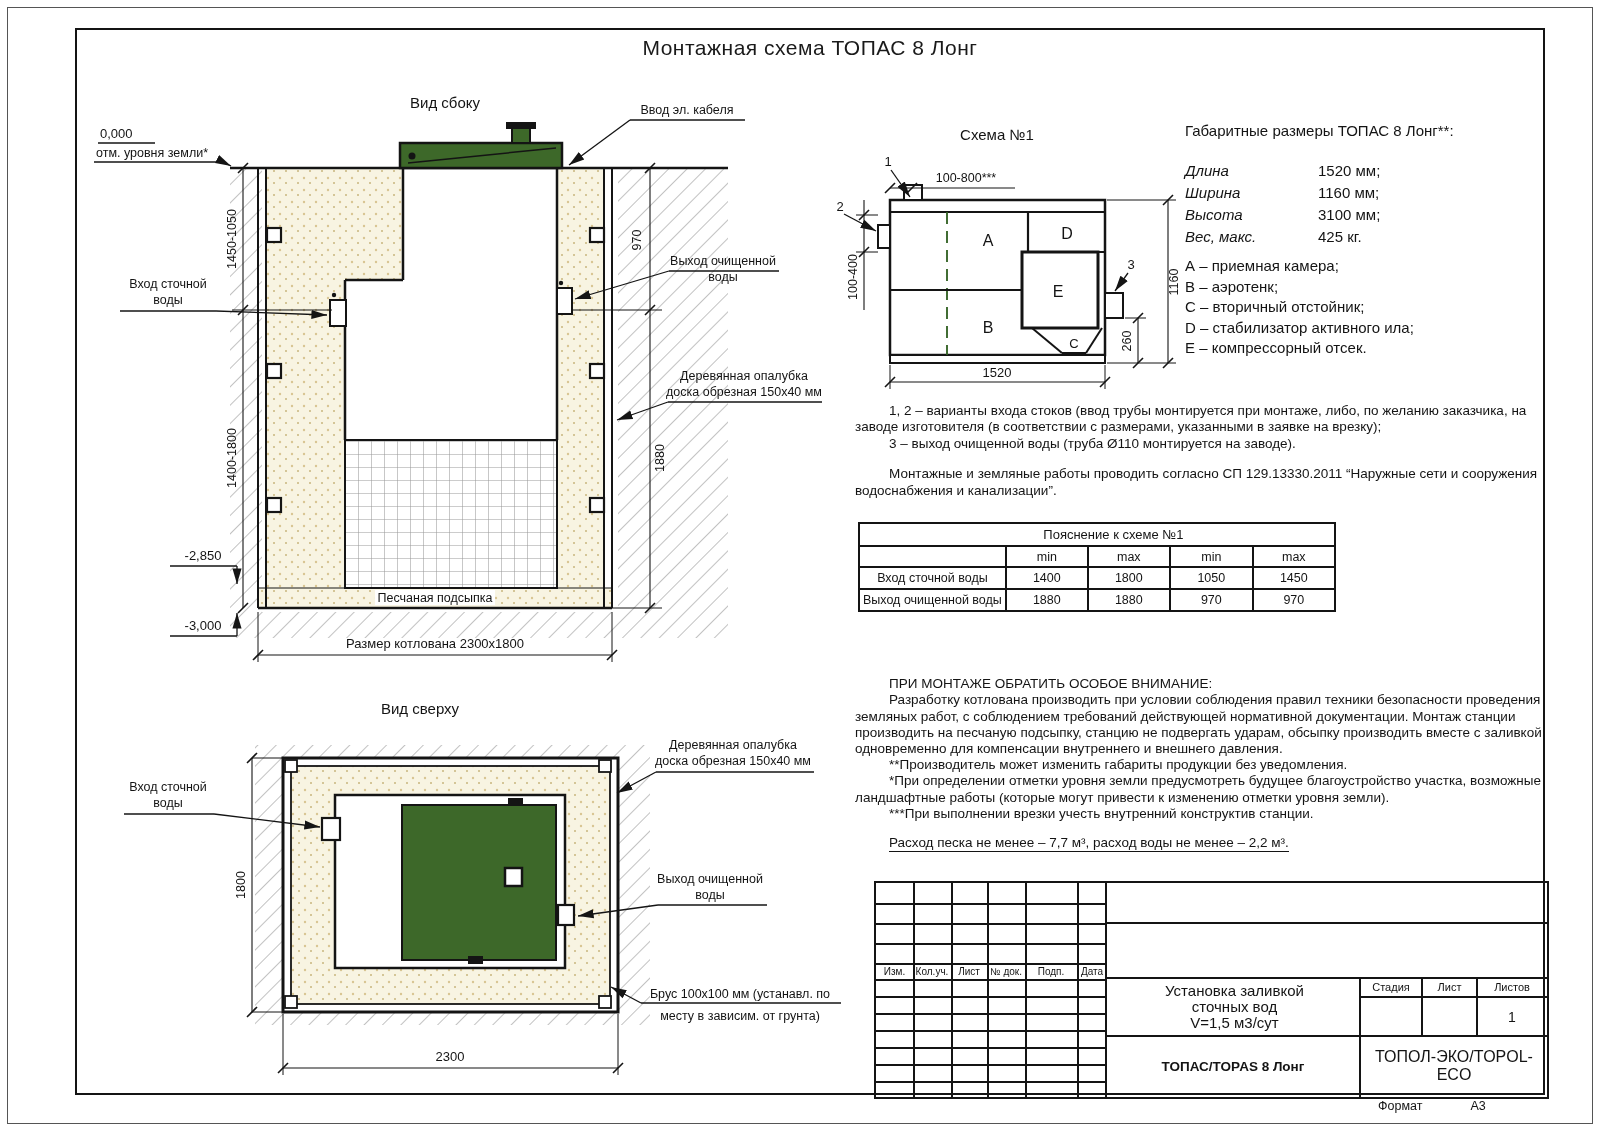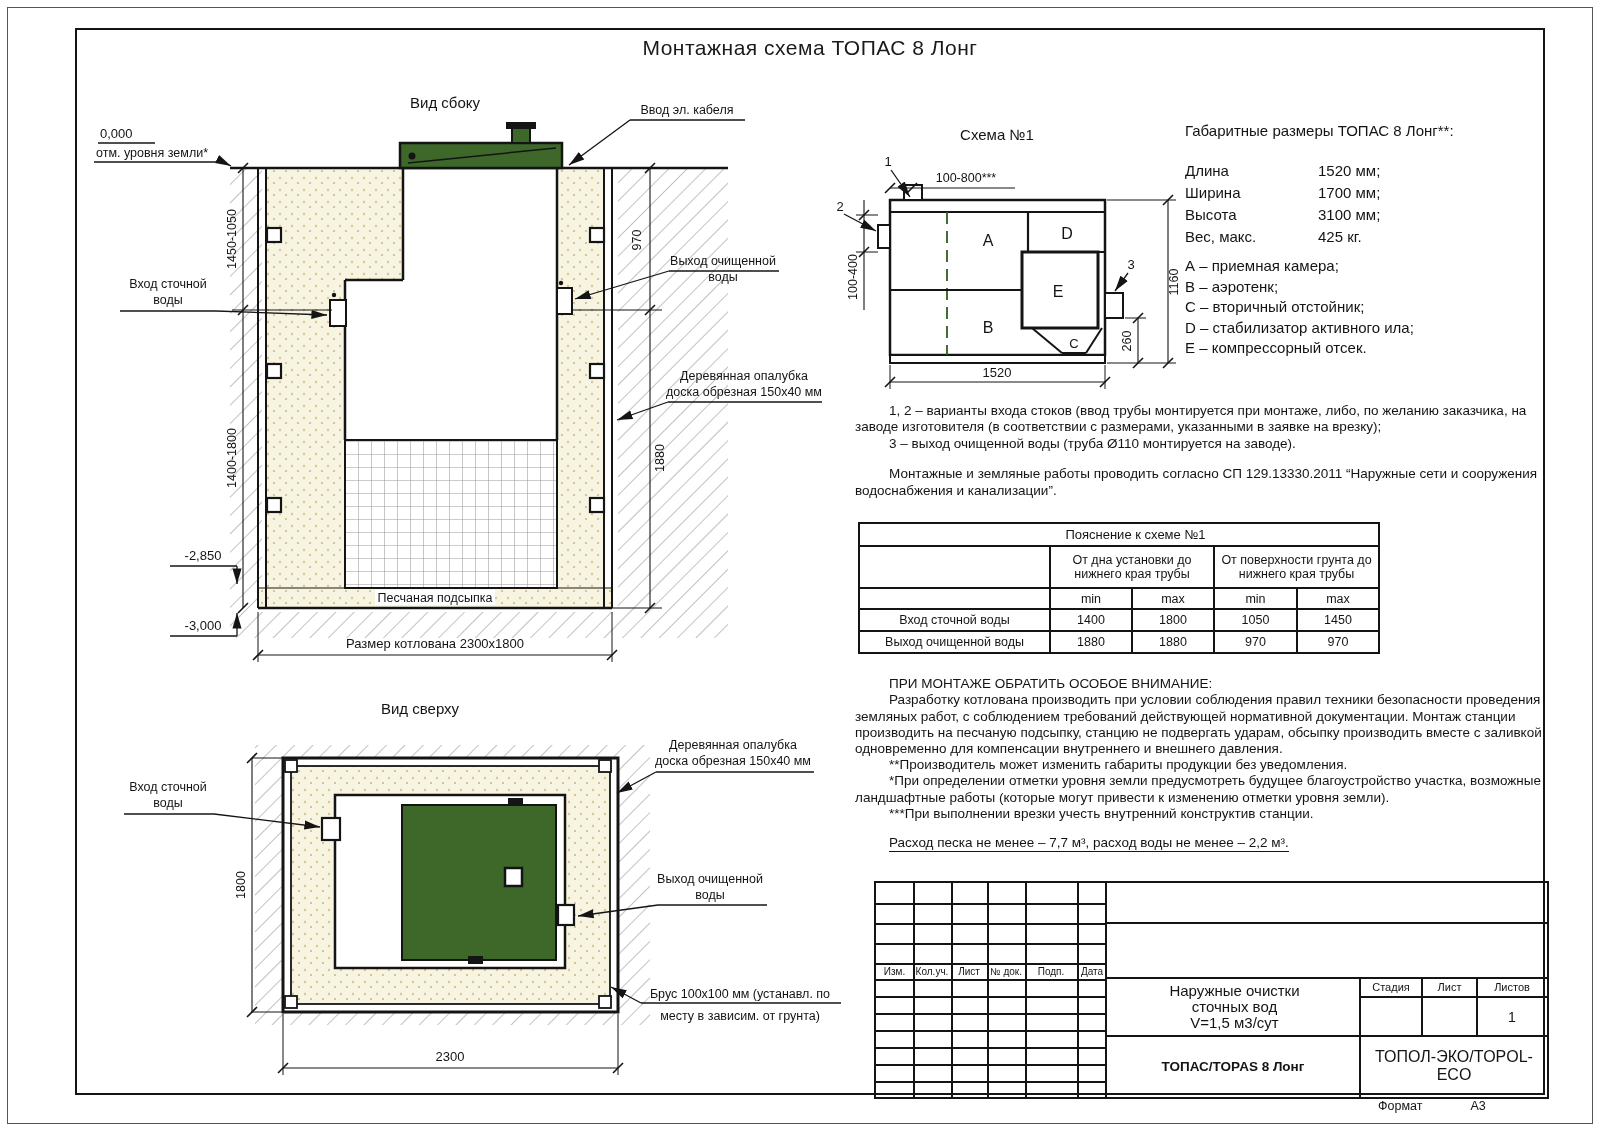--- a/index.html
+++ b/index.html
@@ -9,21 +9,21 @@
   .inner-frame{position:absolute;left:75px;top:28px;width:1470px;height:1067px;border:2px solid #141414;box-sizing:border-box;}
   .main-title{position:absolute;left:560px;top:36px;width:500px;text-align:center;
               font-size:21px;letter-spacing:0.5px;color:#1a1a1a;}
   svg{position:absolute;}
   svg text{font-family:"Liberation Sans",sans-serif;fill:#141414;}
   .t12{font-size:12.5px;} .t13{font-size:13px;} .t15{font-size:15px;} .t16{font-size:16px;}
 
   
   .specs-head{position:absolute;left:1185px;top:122px;font-size:15px;}
   .specs-rows{position:absolute;left:1185px;top:160px;font-size:15px;line-height:22px;}
-  .specs-rows .lbl{display:inline-block;width:133px;}
+  .specs-rows .lbl{display:inline-block;width:133px;font-style:italic;}
   .legend{position:absolute;left:1185px;top:256px;font-size:15px;line-height:20.5px;}
   .notes{position:absolute;left:855px;top:403px;width:697px;font-size:13.5px;line-height:16.4px;}
   .notes p{margin:0;text-indent:34px;}
   .notes p.gap{margin-top:14px;}
   .attention{position:absolute;left:855px;top:664px;width:697px;font-size:13.5px;line-height:16.3px;margin-top:12px;}
   .attention p{margin:0;text-indent:34px;}
   .footnotes{position:absolute;left:855px;top:757px;width:700px;font-size:13.5px;line-height:16.4px;}
   .footnotes p{margin:0;text-indent:34px;}
   .footnotes p.gap{margin-top:12px;}
   .uline{border-bottom:1.5px solid #141414;padding-bottom:1px;}
@@ -362,21 +362,21 @@
     <g stroke="#141414" stroke-width="1.6">
       <line x1="55" y1="267" x2="65" y2="257"></line>
         <line x1="270" y1="267" x2="280" y2="257"></line>
     </g>
     <text class="t13" x="167" y="257" text-anchor="middle">1520</text>
   </svg>
 
   <div class="specs-head">Габаритные размеры ТОПАС 8 Лонг**:</div>
   <div class="specs-rows">
     <div><span class="lbl">Длина</span><span>1520 мм;</span></div>
-    <div><span class="lbl">Ширина</span><span>1700 мм;</span></div>
+    <div><span class="lbl">Ширина</span><span>1160 мм;</span></div>
     <div><span class="lbl">Высота</span><span>3100 мм;</span></div>
     <div><span class="lbl">Вес, макс.</span><span>425 кг.</span></div>
   </div>
   <div class="legend">
     <div>А – приемная камера;</div>
     <div>В – аэротенк;</div>
     <div>С – вторичный отстойник;</div>
     <div>D – стабилизатор активного ила;</div>
     <div>Е – компрессорный отсек.</div>
   </div>
@@ -385,25 +385,20 @@
     <p>1, 2 – варианты входа  стоков (ввод трубы монтируется при монтаже, либо, по желанию заказчика, на заводе изготовителя (в соответствии с размерами, указанными в заявке на врезку);</p>
     <p>3 – выход очищенной воды (труба Ø110 монтируется на заводе).</p>
     <p class="gap">Монтажные и земляные работы проводить согласно СП 129.13330.2011 “Наружные сети и сооружения водоснабжения и канализации”.</p>
   </div>
 
   <table class="ex-table">
     <tbody>
         <tr>
           <td class="tt" colspan="5">Пояснение к схеме №1</td>
         </tr>
-    <tr>
-      <td class="c0"></td>
-      <td class="grp" colspan="2">От дна установки до нижнего края трубы</td>
-      <td class="grp" colspan="2">От поверхности грунта до нижнего края трубы</td>
-    </tr>
     <tr class="mm">
       <td></td>
       <td style="width:74px">min</td>
       <td style="width:74px">max</td>
       <td style="width:75px">min</td>
       <td style="width:74px">max</td>
     </tr>
     <tr class="dr">
       <td>Вход сточной воды</td>
       <td>1400</td>
@@ -467,21 +462,21 @@
     <div class="tb-line" style="left:483px;top:94px;width:2px;height:120px;"></div>
     <div class="tb-line" style="left:545px;top:94px;width:2px;height:58px;"></div>
     <div class="tb-line" style="left:600px;top:94px;width:2px;height:58px;"></div>
     <div class="tb-line" style="left:484px;top:113px;width:187px;height:2px;"></div>
 
     <div class="tb-cell" style="left:484px;top:96px;width:62px;height:16px;font-size:11px;">Стадия</div>
     <div class="tb-cell" style="left:546px;top:96px;width:55px;height:16px;font-size:11px;">Лист</div>
     <div class="tb-cell" style="left:601px;top:96px;width:70px;height:16px;font-size:11px;">Листов</div>
     <div class="tb-cell" style="left:601px;top:115px;width:70px;height:37px;font-size:14px;">1</div>
     <div class="tb-cell" style="left:236px;top:96px;width:245px;height:56px;font-size:15px;line-height:16px;flex-direction:column;">
-      <div>Наружные очистки</div>
+      <div>Установка заливкой</div>
       <div>сточных вод</div>
       <div>V=1,5 м3/сут</div>
     </div>
     <div class="tb-cell" style="left:231px;top:152px;width:252px;height:62px;font-size:13.5px;font-weight:600;">ТОПАС/TOPAS 8 Лонг</div>
     <div class="tb-cell" style="left:485px;top:152px;width:186px;height:62px;font-size:16px;">ТОПОЛ-ЭКО/TOPOL-ECO</div>
   </div>
 
   <div class="fmt">
     <span>Формат</span><span class="fv">А3</span>
   </div>

